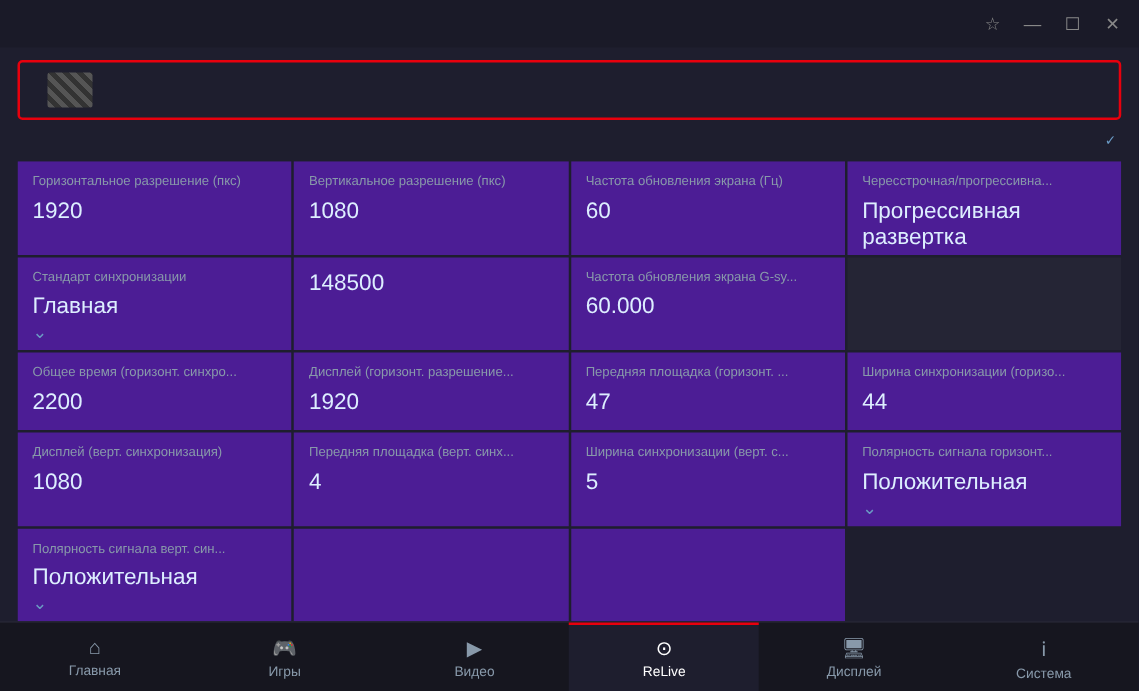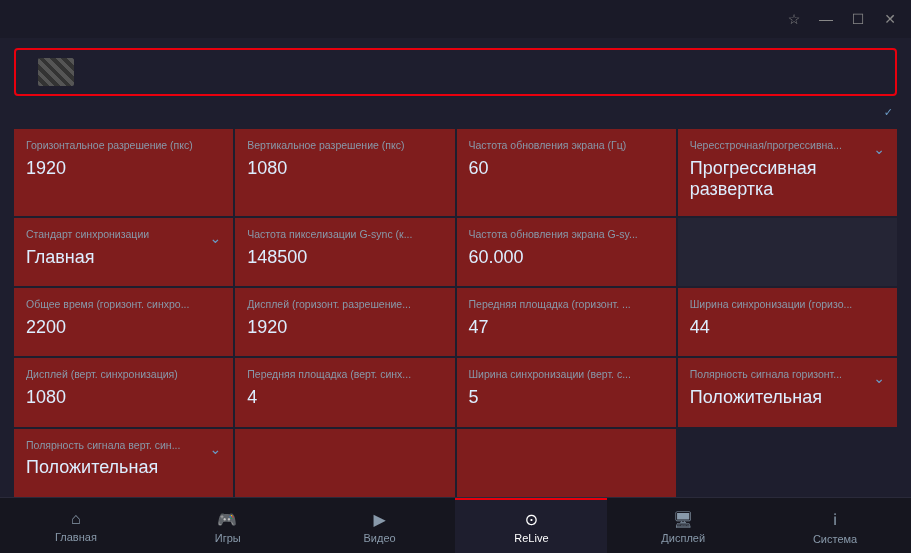--- a/index.html
+++ b/index.html
@@ -139,31 +139,31 @@
 
     
     .settings-grid {
       display: grid;
       grid-template-columns: repeat(4, 1fr);
       gap: 2px;
       flex: 1;
       overflow-y: auto;
     }
     .setting-cell {
-      background: #7f1d1d;
+      background: #4c1d95;
       padding: 10px 12px;
       display: flex;
       flex-direction: column;
       justify-content: flex-start;
       min-height: 62px;
       position: relative;
     }
     .setting-cell.with-dropdown {
       display: flex;
-      flex-direction: row;
+      flex-direction: column;
       align-items: flex-start;
       justify-content: space-between;
     }
     .cell-content {
       display: flex;
       flex-direction: column;
     }
     .setting-label {
       color: #8899aa;
       font-size: 10.5px;
@@ -288,21 +288,20 @@
         </div>
         <div class="setting-cell with-dropdown">
           <div class="cell-content">
             <span class="setting-label">Стандарт синхронизации</span>
             <span class="setting-value">Главная</span>
           </div>
           <span class="dropdown-arrow">⌄</span>
         </div>
         <div class="setting-cell">
           <div class="cell-content">
-            <span class="setting-label">Частота пикселизации G-sync (к...</span>
             <span class="setting-value">148500</span>
           </div>
         </div>
         <div class="setting-cell">
           <div class="cell-content">
             <span class="setting-label">Частота обновления экрана G-sy...</span>
             <span class="setting-value">60.000</span>
           </div>
         </div>
         <div class="setting-cell empty">

